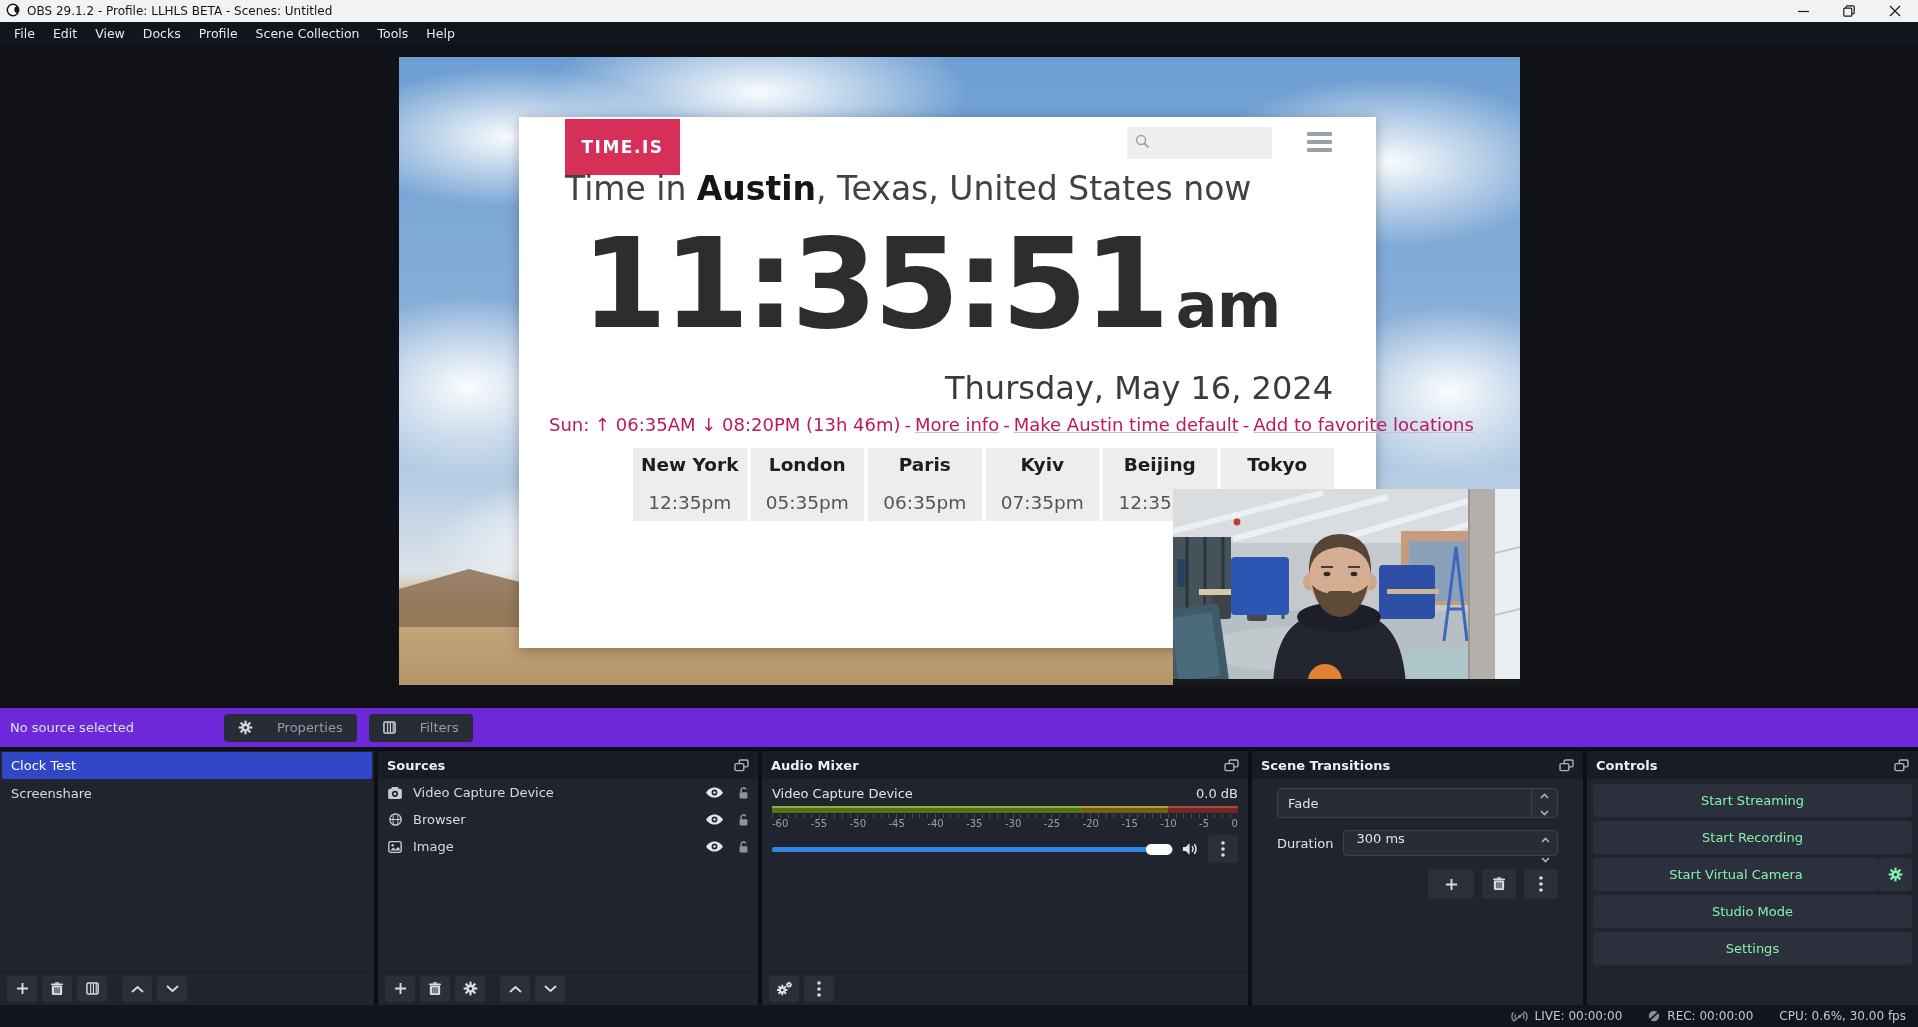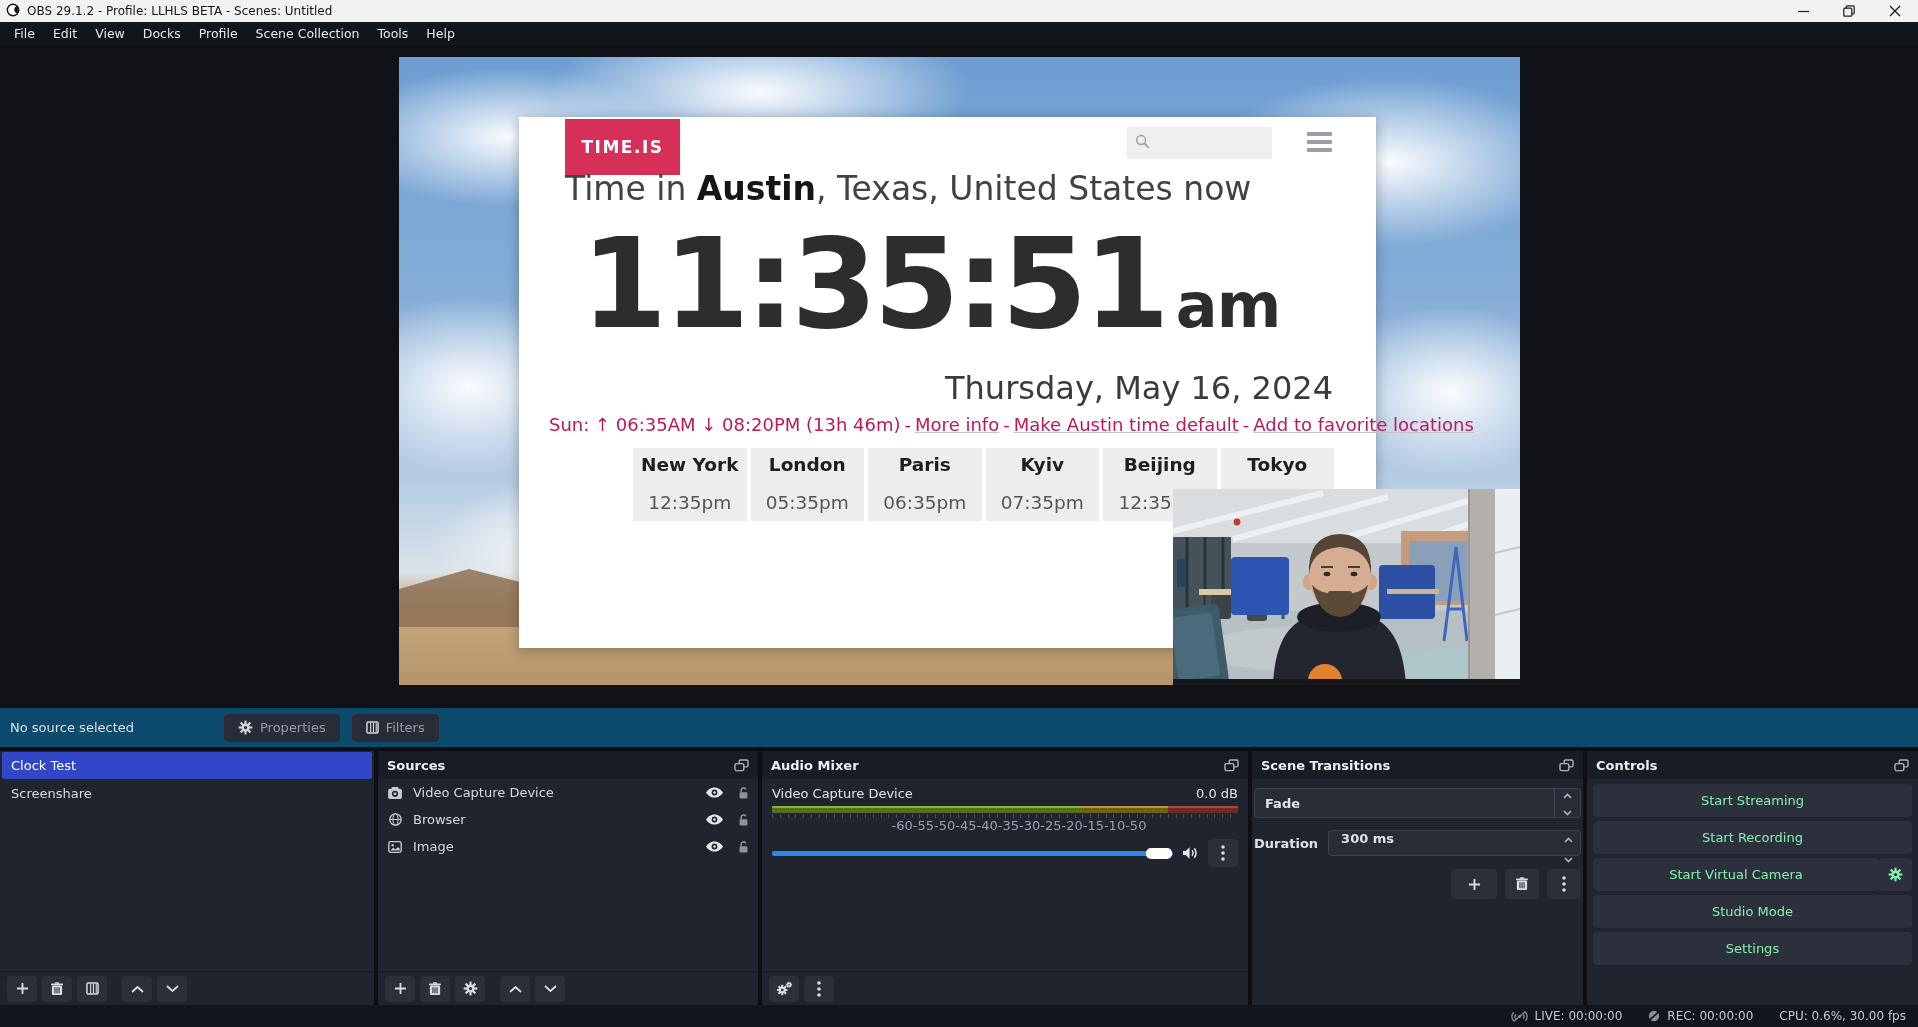--- a/index.html
+++ b/index.html
@@ -51,24 +51,24 @@
   .tis-sun .sep { margin:0 4px; }
   .tis-link { text-decoration:underline; text-decoration-color:#c4c4c4; }
   .tis-cities { position:absolute; left:114px; right:42px; top:331px; display:flex; gap:4px; }
   .city { flex:1; background:#ededed; text-align:center; padding:6px 0 8px; }
   .city-name { font-size:18.5px; font-weight:bold; color:#1e1e1e; white-space:nowrap; }
   .city-time { font-size:18.5px; color:#555; margin-top:17px; }
 
   .webcam { position:absolute; left:774px; top:432px; width:347px; height:196px; background:#c9ced2; overflow:hidden; }
 
   
-  .contextbar { height:40px; background:#0c4a6e; border-top:1px solid #0c0e12; display:flex; align-items:center;
+  .contextbar { height:40px; background:#6d28d9; border-top:1px solid #0c0e12; display:flex; align-items:center;
                 padding:0 10px; font-size:13px; color:#dde0e5; flex:0 0 auto; }
   .ctx-btn { height:28px; border-radius:4px; background:#272c37; color:#969caa; display:flex; align-items:center;
-             gap:7px; padding:0 14px; margin-left:12px; border:none; font-size:13px; font-family:inherit; }
+             gap:24px; padding:0 14px; margin-left:12px; border:none; font-size:13px; font-family:inherit; }
   .ctx-btn .ic { color:#cfd3da; display:flex; }
   .ctx-first { margin-left:90px; }
   .dockgap { height:4px; background:#0d0f14; flex:0 0 auto; }
 
   
   .docks { height:254px; display:flex; gap:4px; background:#0d0f14; flex:0 0 auto; }
   .dock { display:flex; flex-direction:column; min-width:0; }
   .d-scenes{flex:0 0 374px} .d-sources{flex:0 0 380px} .d-audio{flex:0 0 486px} .d-trans{flex:0 0 331px} .d-controls{flex:1}
   .dock-header { height:28px; background:#181c25; display:flex; align-items:center; justify-content:space-between;
                  padding:0 9px; font-size:13px; font-weight:bold; color:#edeff2; flex:0 0 auto; }
@@ -93,28 +93,28 @@
   .mix-body { padding:7px 10px 0; }
   .mix-row1 { display:flex; font-size:13px; color:#e0e3e8; }
   .mix-db { margin-left:auto; }
   .meter { height:7px; margin-top:5px; border-radius:1px;
     background-image:
       linear-gradient(to right,#8ab332 0 66.5%,#b89b2a 66.5% 85%,#b2433a 85% 100%),
       linear-gradient(to right,#55701f 0 66.5%,#6f5e1a 66.5% 85%,#6e2a24 85% 100%);
     background-size:100% 2px,100% 100%; background-repeat:no-repeat; }
   .meter-ticks { height:4px; margin-top:1px;
     background:repeating-linear-gradient(to right,#4a515c 0,#4a515c 1px,transparent 1px,transparent 7.76px); }
-  .meter-labels { display:flex; justify-content:center; font-size:13px; color:#99a1ad;margin-left:28px; }
+  .meter-labels { display:flex; justify-content:space-between; font-size:10px; color:#99a1ad; }
   .vol-row { display:flex; align-items:center; margin-top:6px; gap:9px; }
   .vol-track { flex:1; height:5px; background:#2e86e8; border-radius:2px; position:relative; }
   .vol-handle { position:absolute; right:1px; top:-3px; width:26px; height:11px; background:#fff; border-radius:5px; }
   .spk { color:#e4e7ea; display:flex; }
   .mix-dots { width:30px; height:28px; }
 
-  .trans-body { padding:9px 2px 0;font-weight:bold; }
+  .trans-body { padding:9px 25px 0; }
   .combo { height:30px; background:#272c37; border:1px solid #3c424e; border-radius:4px; display:flex;
            align-items:center; font-size:13px; color:#dfe2e8; }
   .combo-label { padding-left:10px; }
   .combo-end { margin-left:auto; width:26px; height:100%; border-left:1px solid #3c424e; display:flex;
                flex-direction:column; align-items:center; justify-content:center; gap:2px; color:#aeb4bd; }
   .duration-row { display:flex; align-items:center; margin-top:12px; }
   .duration-label { font-size:13px; color:#dfe2e8; }
   .spinbox { flex:1; margin-left:10px; height:26px; background:#272c37; border:1px solid #3c424e; border-radius:4px;
              display:flex; align-items:flex-start; font-size:13px; color:#dfe2e8; }
   .spin-value { padding-left:12px; }

